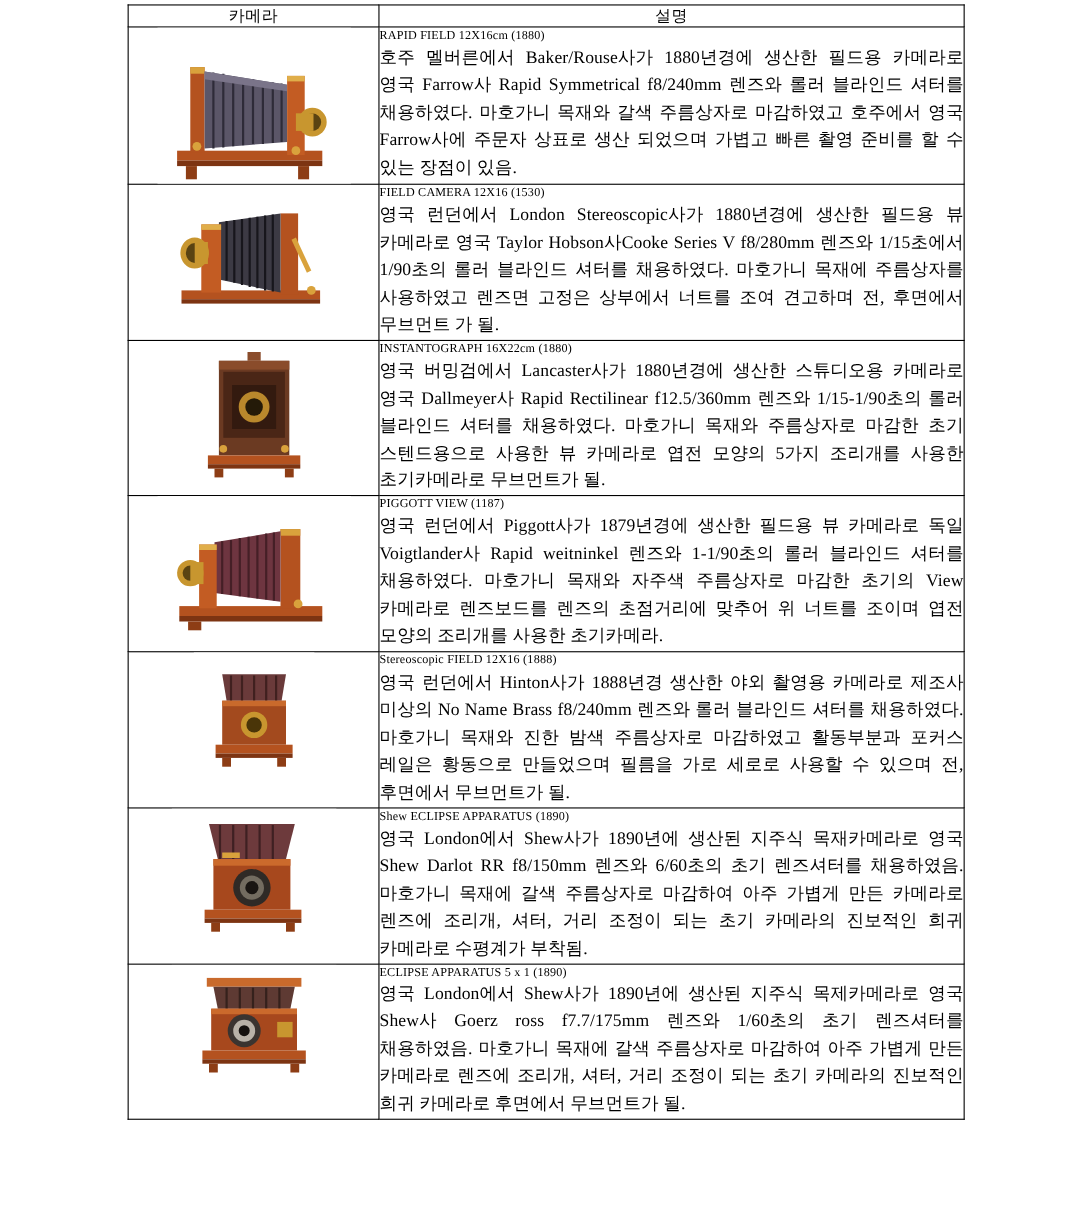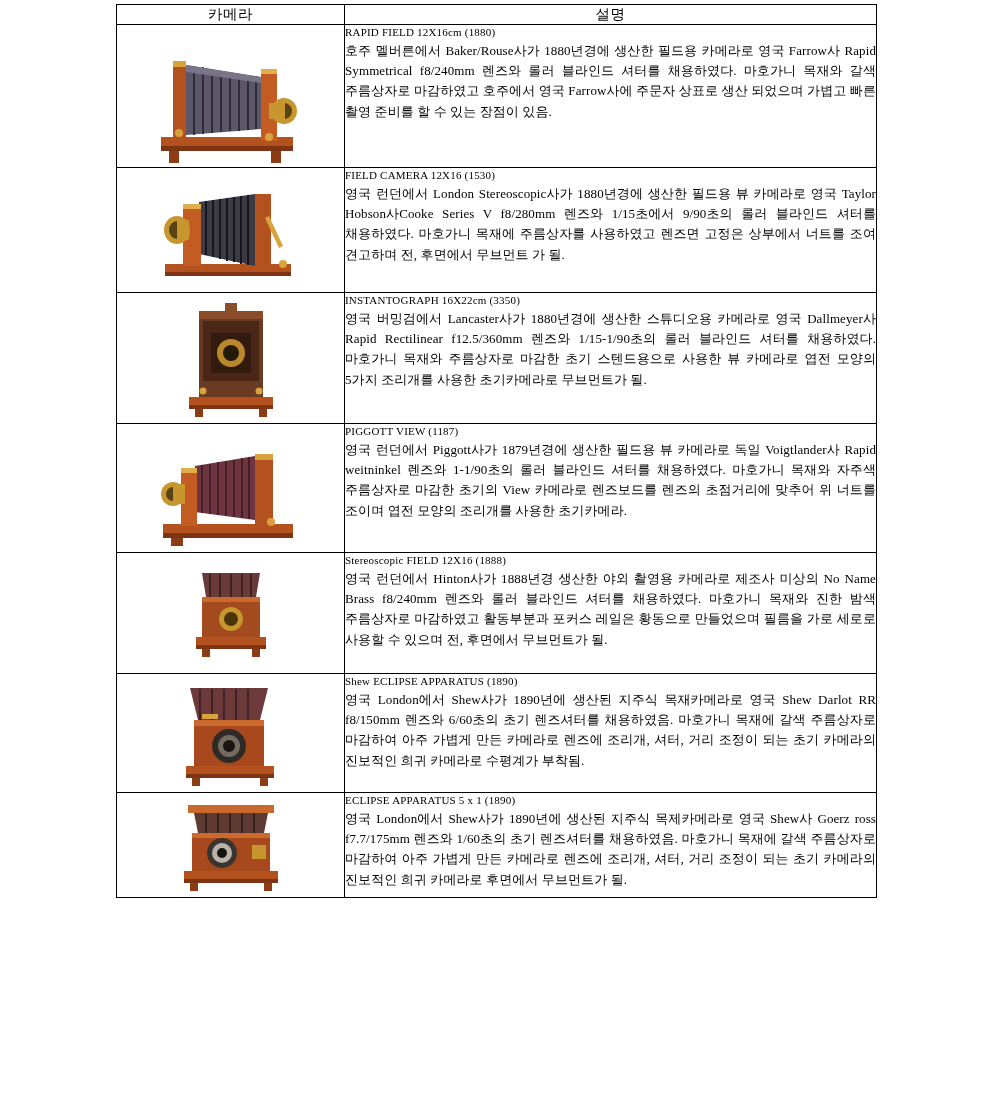--- a/index.html
+++ b/index.html
@@ -54,21 +54,21 @@
   }
   .row-title {
     font-family: "Liberation Serif", serif;
     font-size: 11px;
     line-height: 1.45;
     white-space: nowrap;
     letter-spacing: 0.2px;
   }
   .row-body {
     font-family: "Liberation Serif", serif;
-    font-size: 13px;
+    font-size: 16px;
     line-height: 1.56;
     text-align: justify;
     text-justify: inter-ideograph;
     letter-spacing: 0.1px;
     word-break: keep-all;
   }
   
   .cam {
     position: relative;
     margin: 0 auto;
@@ -168,21 +168,21 @@
               <ellipse cx="34" cy="62" rx="8" ry="9" fill="#5a4312"></ellipse>
               <rect x="34" y="52" width="12" height="20" fill="#c8962f"></rect>
 
               <polygon points="126,48 140,78 136,80 122,50" fill="#d9a23c"></polygon>
               <circle cx="140" cy="96" r="4" fill="#d9a23c"></circle>
             </svg>
           </div>
         </td>
         <td class="desc-cell">
           <div class="row-title">FIELD CAMERA 12X16 (1530)</div>
-          <div class="row-body">영국 런던에서 London Stereoscopic사가 1880년경에 생산한 필드용 뷰 카메라로 영국 Taylor Hobson사Cooke Series V f8/280mm 렌즈와 1/15초에서 9/90초의 롤러 블라인드 셔터를 채용하였다. 마호가니 목재에 주름상자를 사용하였고 렌즈면 고정은 상부에서 너트를 조여 견고하며 전, 후면에서 무브먼트 가 될.</div>
+          <div class="row-body">영국 런던에서 London Stereoscopic사가 1880년경에 생산한 필드용 뷰 카메라로 영국 Taylor Hobson사Cooke Series V f8/280mm 렌즈와 1/15초에서 1/90초의 롤러 블라인드 셔터를 채용하였다. 마호가니 목재에 주름상자를 사용하였고 렌즈면 고정은 상부에서 너트를 조여 견고하며 전, 후면에서 무브먼트 가 될.</div>
         </td>
       </tr>
 
       <tr>
         <td class="img-cell">
           <div class="cam">
             <svg width="132" height="130" viewBox="0 0 132 130" aria-hidden="true">
               <rect x="0" y="0" width="132" height="130" fill="#ffffff"></rect>
 
               <rect x="34" y="18" width="64" height="86" fill="#6b3a22"></rect>
@@ -198,21 +198,21 @@
               <rect x="30" y="116" width="8" height="8" fill="#8d3d15"></rect>
               <rect x="94" y="116" width="8" height="8" fill="#8d3d15"></rect>
 
               <circle cx="38" cy="98" r="3.5" fill="#d9a23c"></circle>
               <circle cx="94" cy="98" r="3.5" fill="#d9a23c"></circle>
               <rect x="60" y="10" width="12" height="8" fill="#8a4c2b"></rect>
             </svg>
           </div>
         </td>
         <td class="desc-cell">
-          <div class="row-title">INSTANTOGRAPH 16X22cm (3350)</div>
+          <div class="row-title">INSTANTOGRAPH 16X22cm (1880)</div>
           <div class="row-body">영국 버밍검에서 Lancaster사가 1880년경에 생산한 스튜디오용 카메라로 영국 Dallmeyer사 Rapid Rectilinear f12.5/360mm 렌즈와 1/15-1/90초의 롤러 블라인드 셔터를 채용하였다. 마호가니 목재와 주름상자로 마감한 초기 스텐드용으로 사용한 뷰 카메라로 엽전 모양의 5가지 조리개를 사용한 초기카메라로 무브먼트가 될.</div>
         </td>
       </tr>
 
       <tr>
         <td class="img-cell">
           <div class="cam">
             <svg width="176" height="128" viewBox="0 0 176 128" aria-hidden="true">
               <rect x="0" y="0" width="176" height="128" fill="#ffffff"></rect>
 

